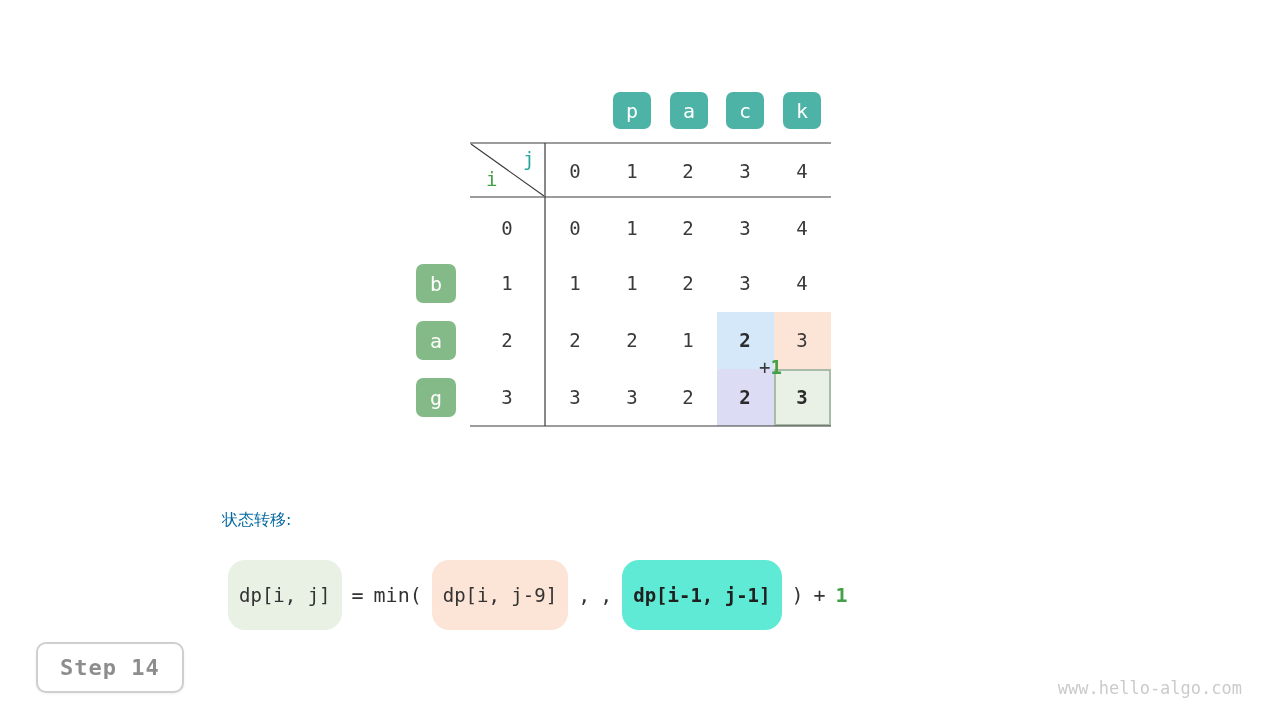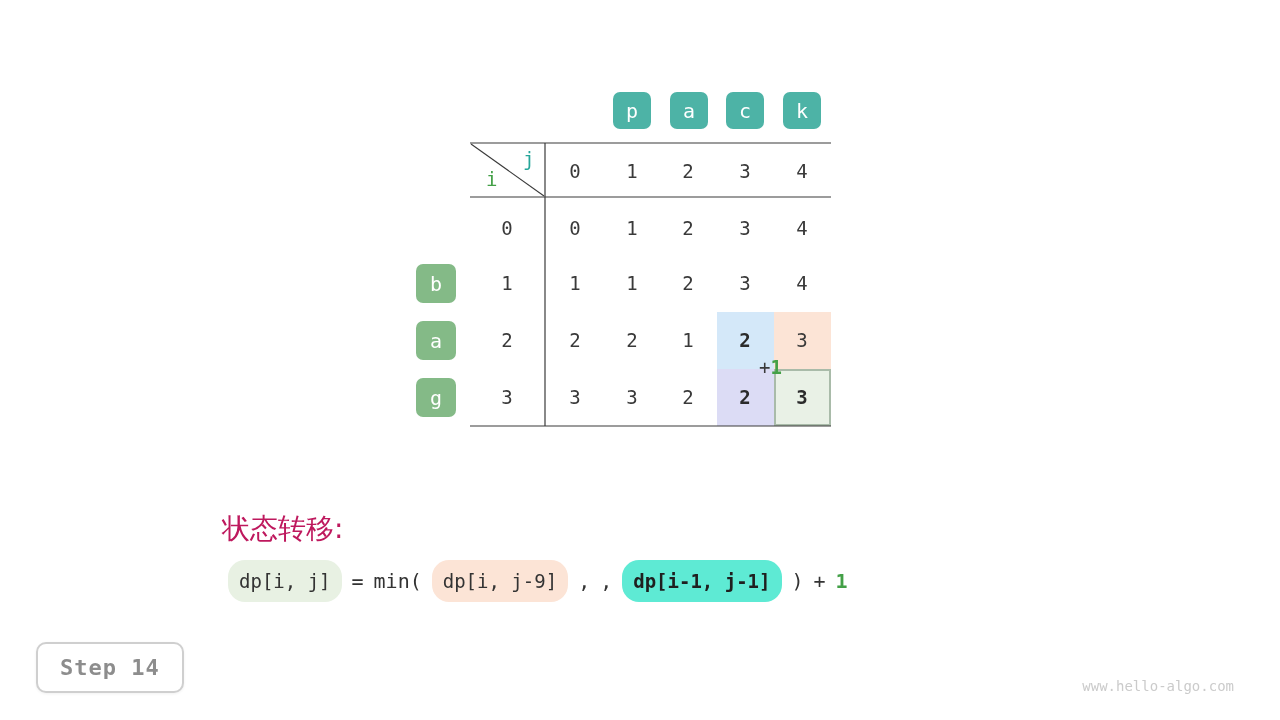--- a/index.html
+++ b/index.html
@@ -48,36 +48,36 @@
   .axis-i { color: #43a047; }
   .axis-j { color: #26a69a; }
 
   .plus-note { position: absolute; font-size: 19px; font-family: "DejaVu Sans Mono", monospace; }
   .plus-note .one { color: #43a047; font-weight: bold; }
 
   .formula-label {
     position: absolute;
     left: 222px; top: 510px;
     font-family: "DejaVu Sans", sans-serif;
-    font-size: 28px;
-    color: #be185d;
+    font-size: 16px;
+    color: #0369a1;
   }
   .formula-row {
     position: absolute;
     left: 228px; top: 560px;
     display: flex;
     align-items: center;
     gap: 10px;
     font-family: "DejaVu Sans Mono", monospace;
     font-size: 19px;
     color: #333333;
     white-space: nowrap;
   }
   .chip {
-    padding: 10px 11px;
+    padding: 24px 11px;
     border-radius: 17px;
     font-size: 19px;
     text-align: center;
   }
   .chip-lhs { background: #e8f1e3; }
   .chip-left { background: #fce4d6; }
   .chip-up { background: #d9daf3; font-weight: bold; color: #1f1f1f; }
   .chip-diag { background: #5eead4; font-weight: bold; color: #1f1f1f; }
   .plain { font-size: 20px; }
   .green-one { color: #43a047; font-weight: bold; font-size: 20px; }
@@ -91,23 +91,23 @@
     background: #ffffff;
     font-family: "DejaVu Sans Mono", monospace;
     font-weight: bold;
     font-size: 22px;
     color: #8d8d8d;
     letter-spacing: 1px;
     box-shadow: 0 1px 3px rgba(0,0,0,0.06);
   }
   .watermark {
     position: absolute;
-    right: 46px; top: 678px;
-    font-family: "DejaVu Sans Mono", monospace;
-    font-size: 14px;
+    right: 38px; top: 678px;
+    font-family: "DejaVu Sans Mono", monospace;
+    font-size: 17px;
     color: #cbcbcb;
   }
 </style>
 </head>
 <body>
 
 <div class="canvas">
 
   <div class="hl hl-blue" style="left:717px; top:312px;"></div>
   <div class="hl hl-peach" style="left:774px; top:312px;"></div>

